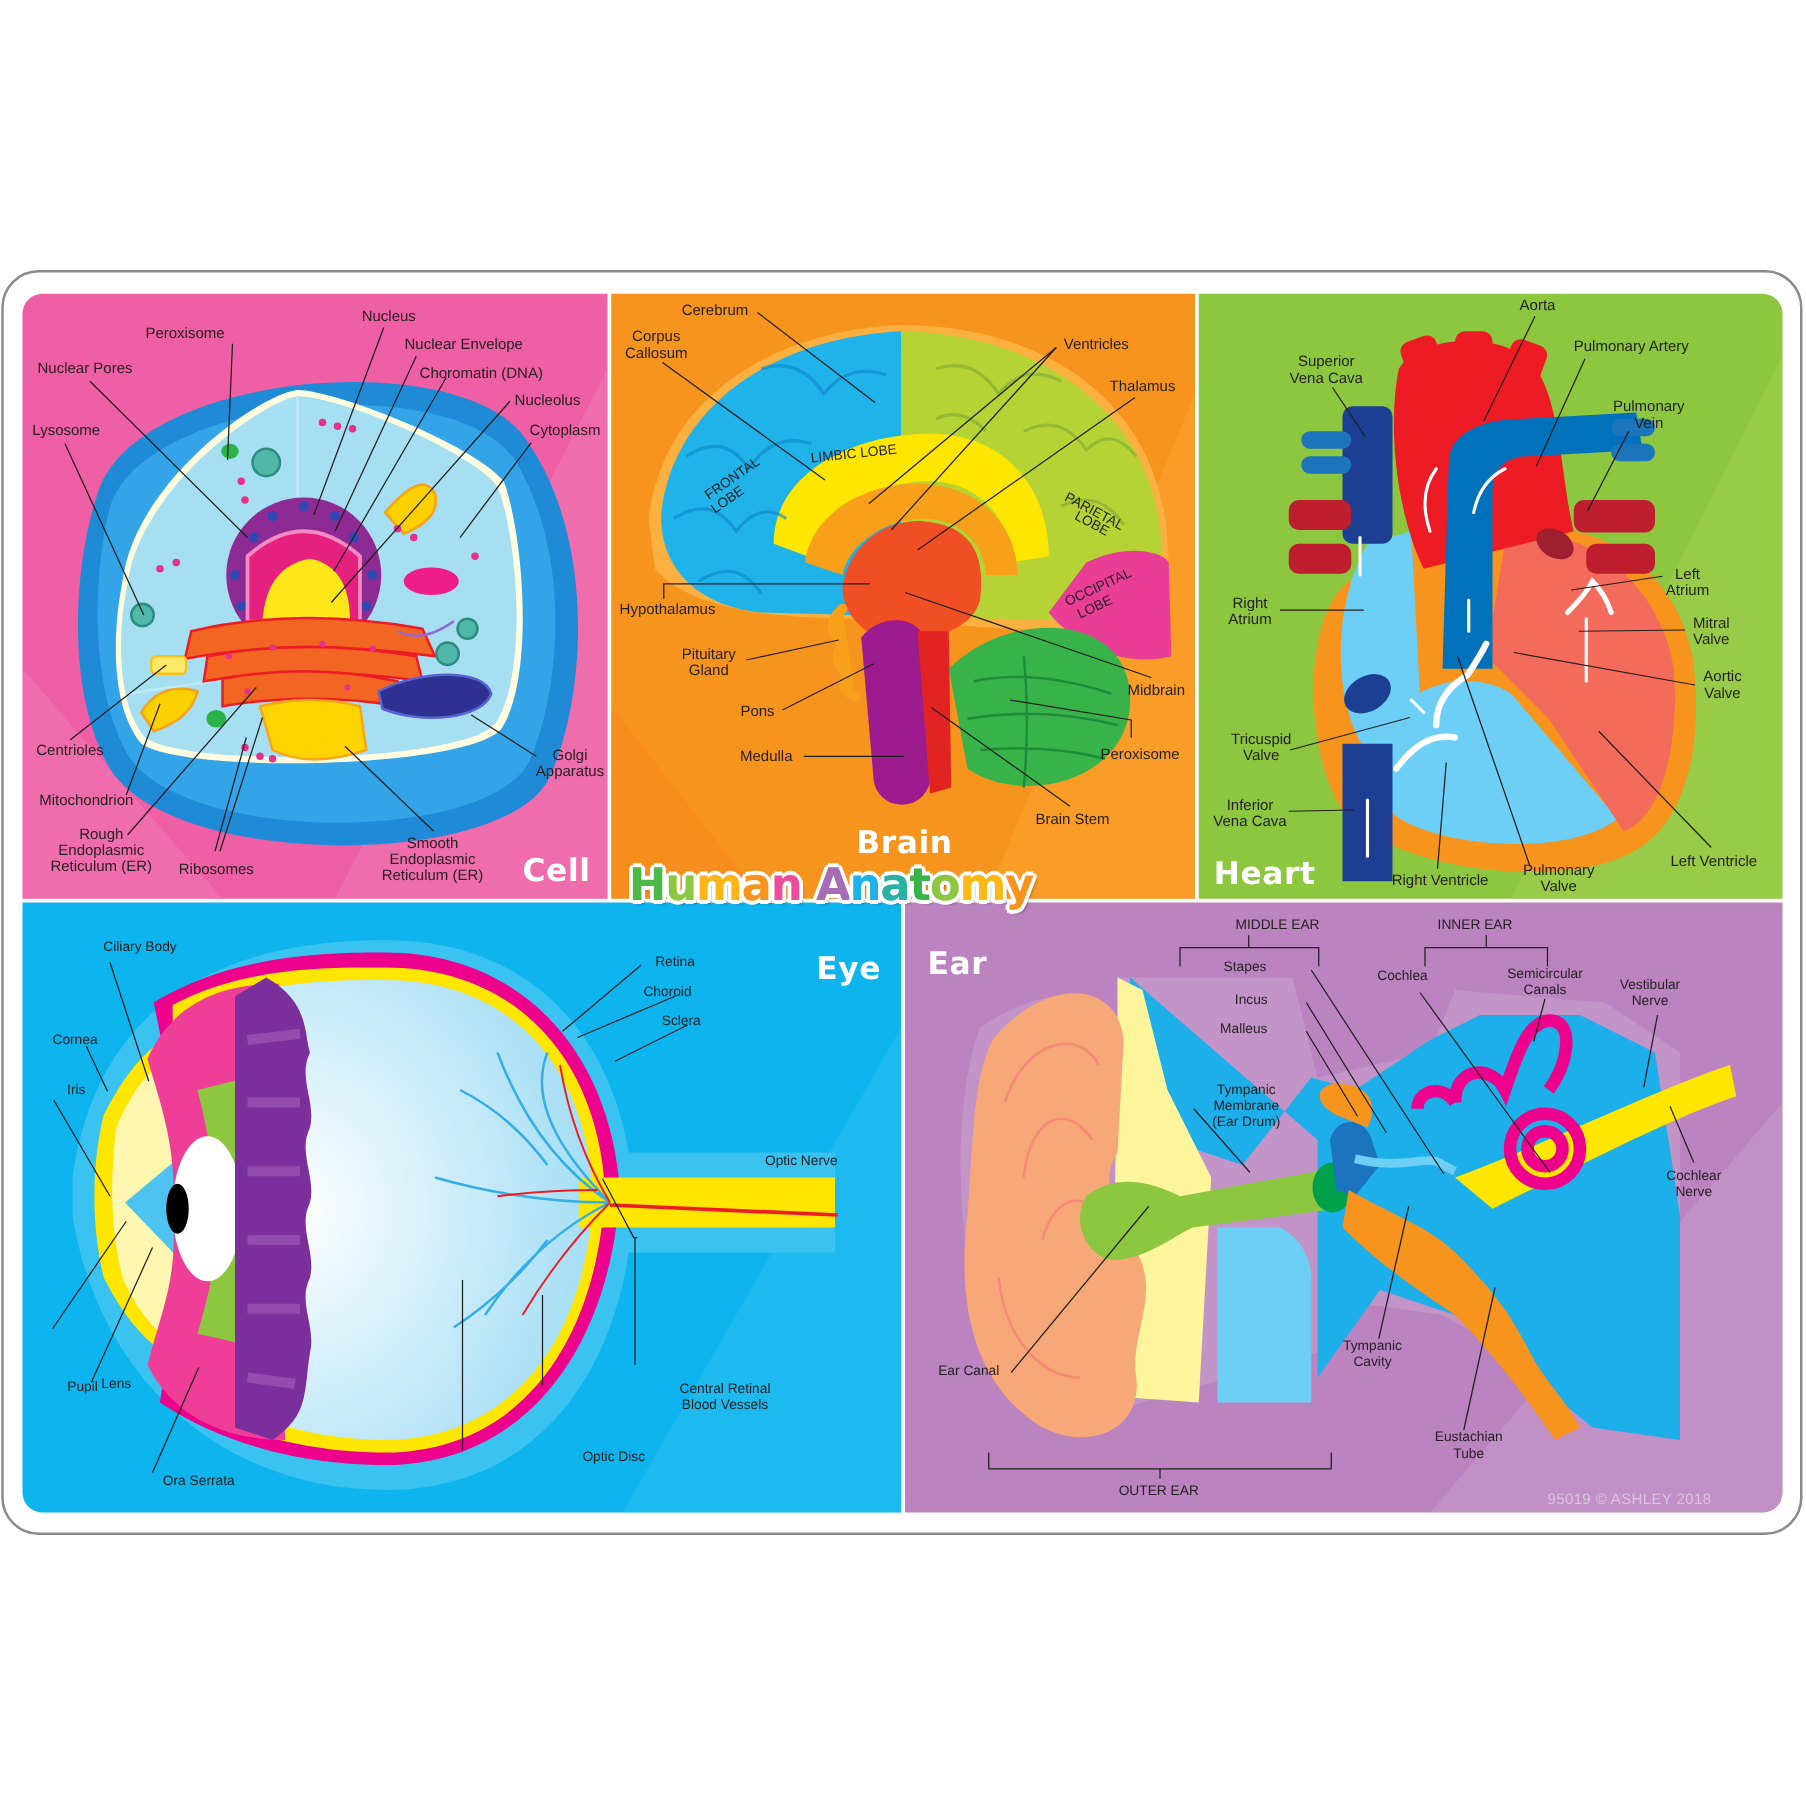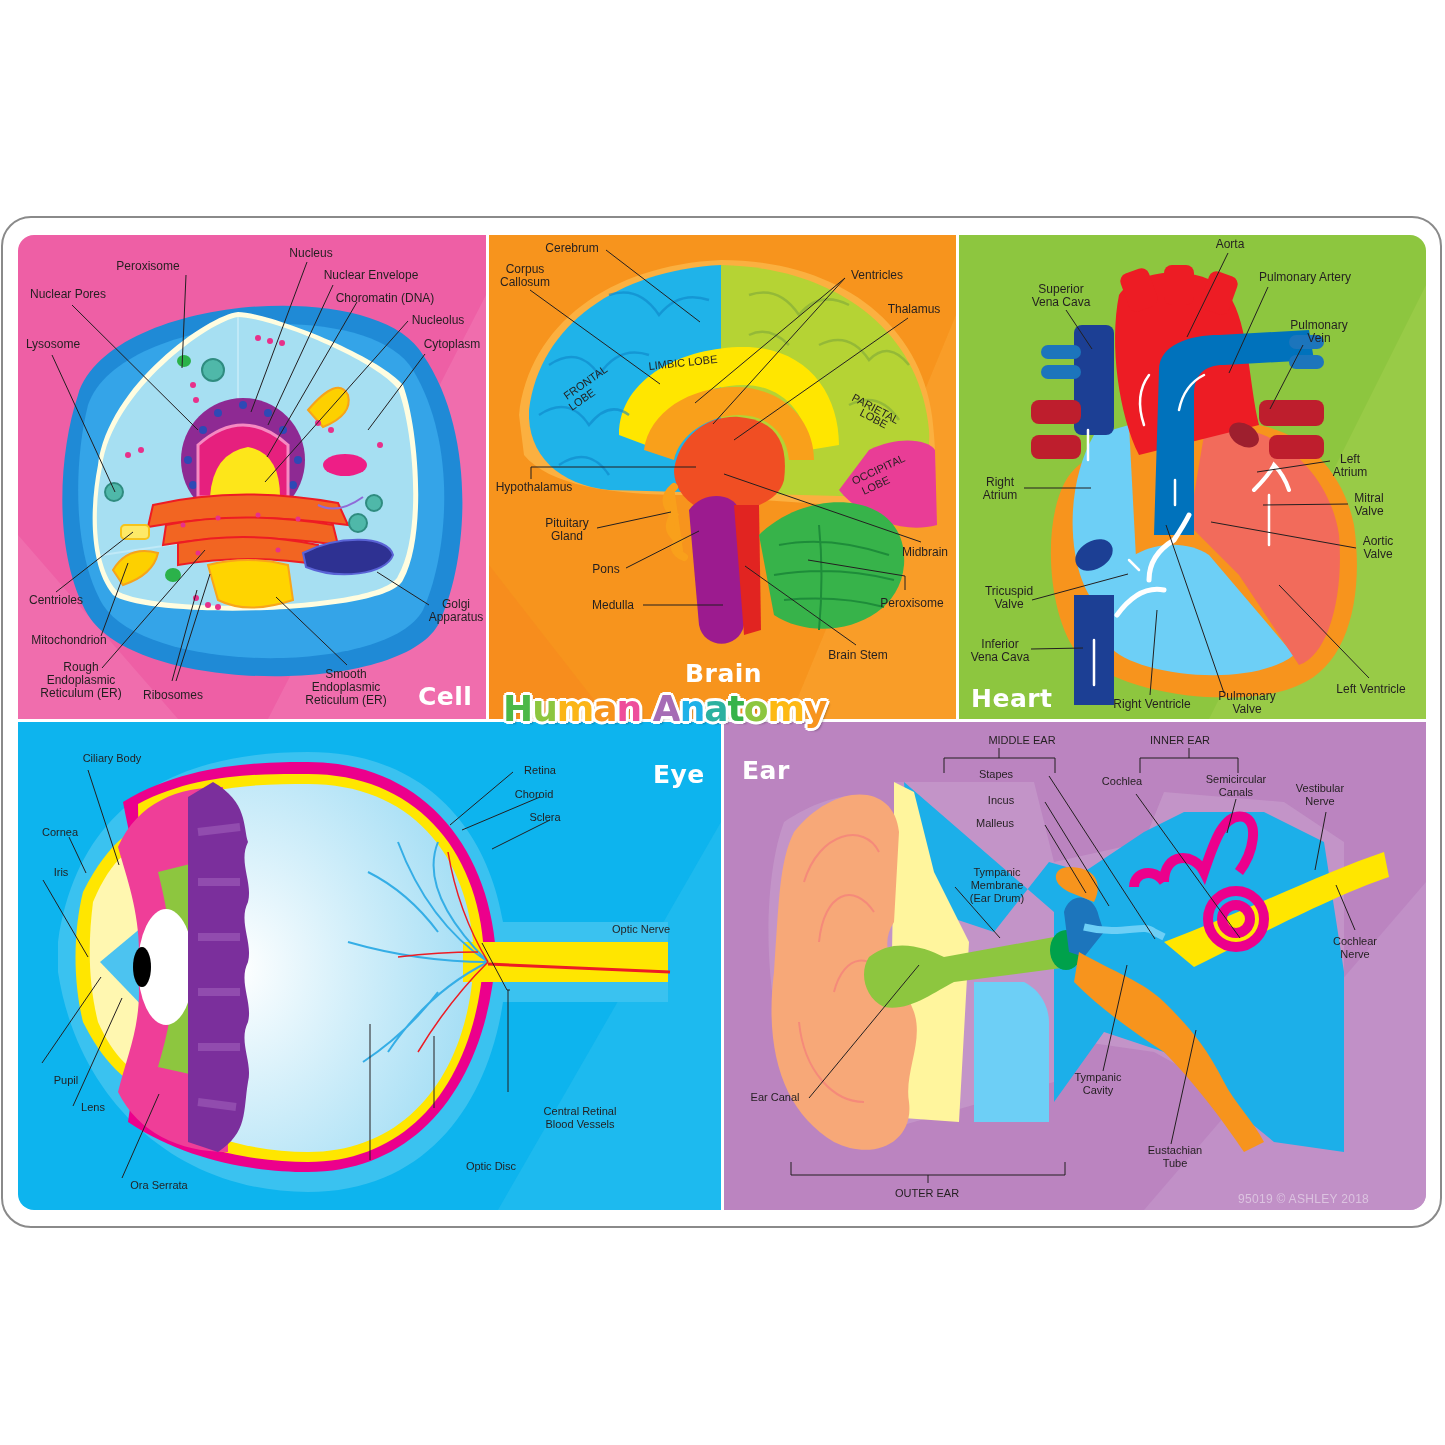--- a/index.html
+++ b/index.html
@@ -392,21 +392,21 @@
 <div class="lbl" style="left:1247px;top:690px;">Pulmonary
 Valve</div>
 
 <div class="lbl sm" style="left:112px;top:752px;">Ciliary Body</div>
 <div class="lbl sm" style="left:60px;top:826px;">Cornea</div>
 <div class="lbl sm" style="left:61px;top:866px;">Iris</div>
 <div class="lbl sm" style="left:516px;top:764px;padding-left:48px;">Retina</div>
 <div class="lbl sm" style="left:534px;top:788px;">Choroid</div>
 <div class="lbl sm" style="left:545px;top:811px;">Sclera</div>
 <div class="lbl sm" style="left:641px;top:923px;">Optic Nerve</div>
-<div class="lbl sm" style="left:66px;top:1074px;text-align:right;">Pupil</div>
+<div class="lbl sm" style="left:66px;top:1104px;text-align:right;">Pupil</div>
 <div class="lbl sm" style="left:93px;top:1101px;">Lens</div>
 <div class="lbl sm" style="left:159px;top:1179px;">Ora Serrata</div>
 <div class="lbl sm" style="left:491px;top:1160px;">Optic Disc</div>
 <div class="lbl sm" style="left:580px;top:1105px;">Central Retinal
 Blood Vessels</div>
 
 <div class="lbl sm" style="left:998px;top:734px;margin-left:24px;">MIDDLE EAR</div>
 <div class="lbl sm" style="left:1180px;top:734px;">INNER EAR</div>
 <div class="lbl sm" style="left:927px;top:1187px;">OUTER EAR</div>
 <div class="lbl sm" style="left:996px;top:768px;">Stapes</div>

